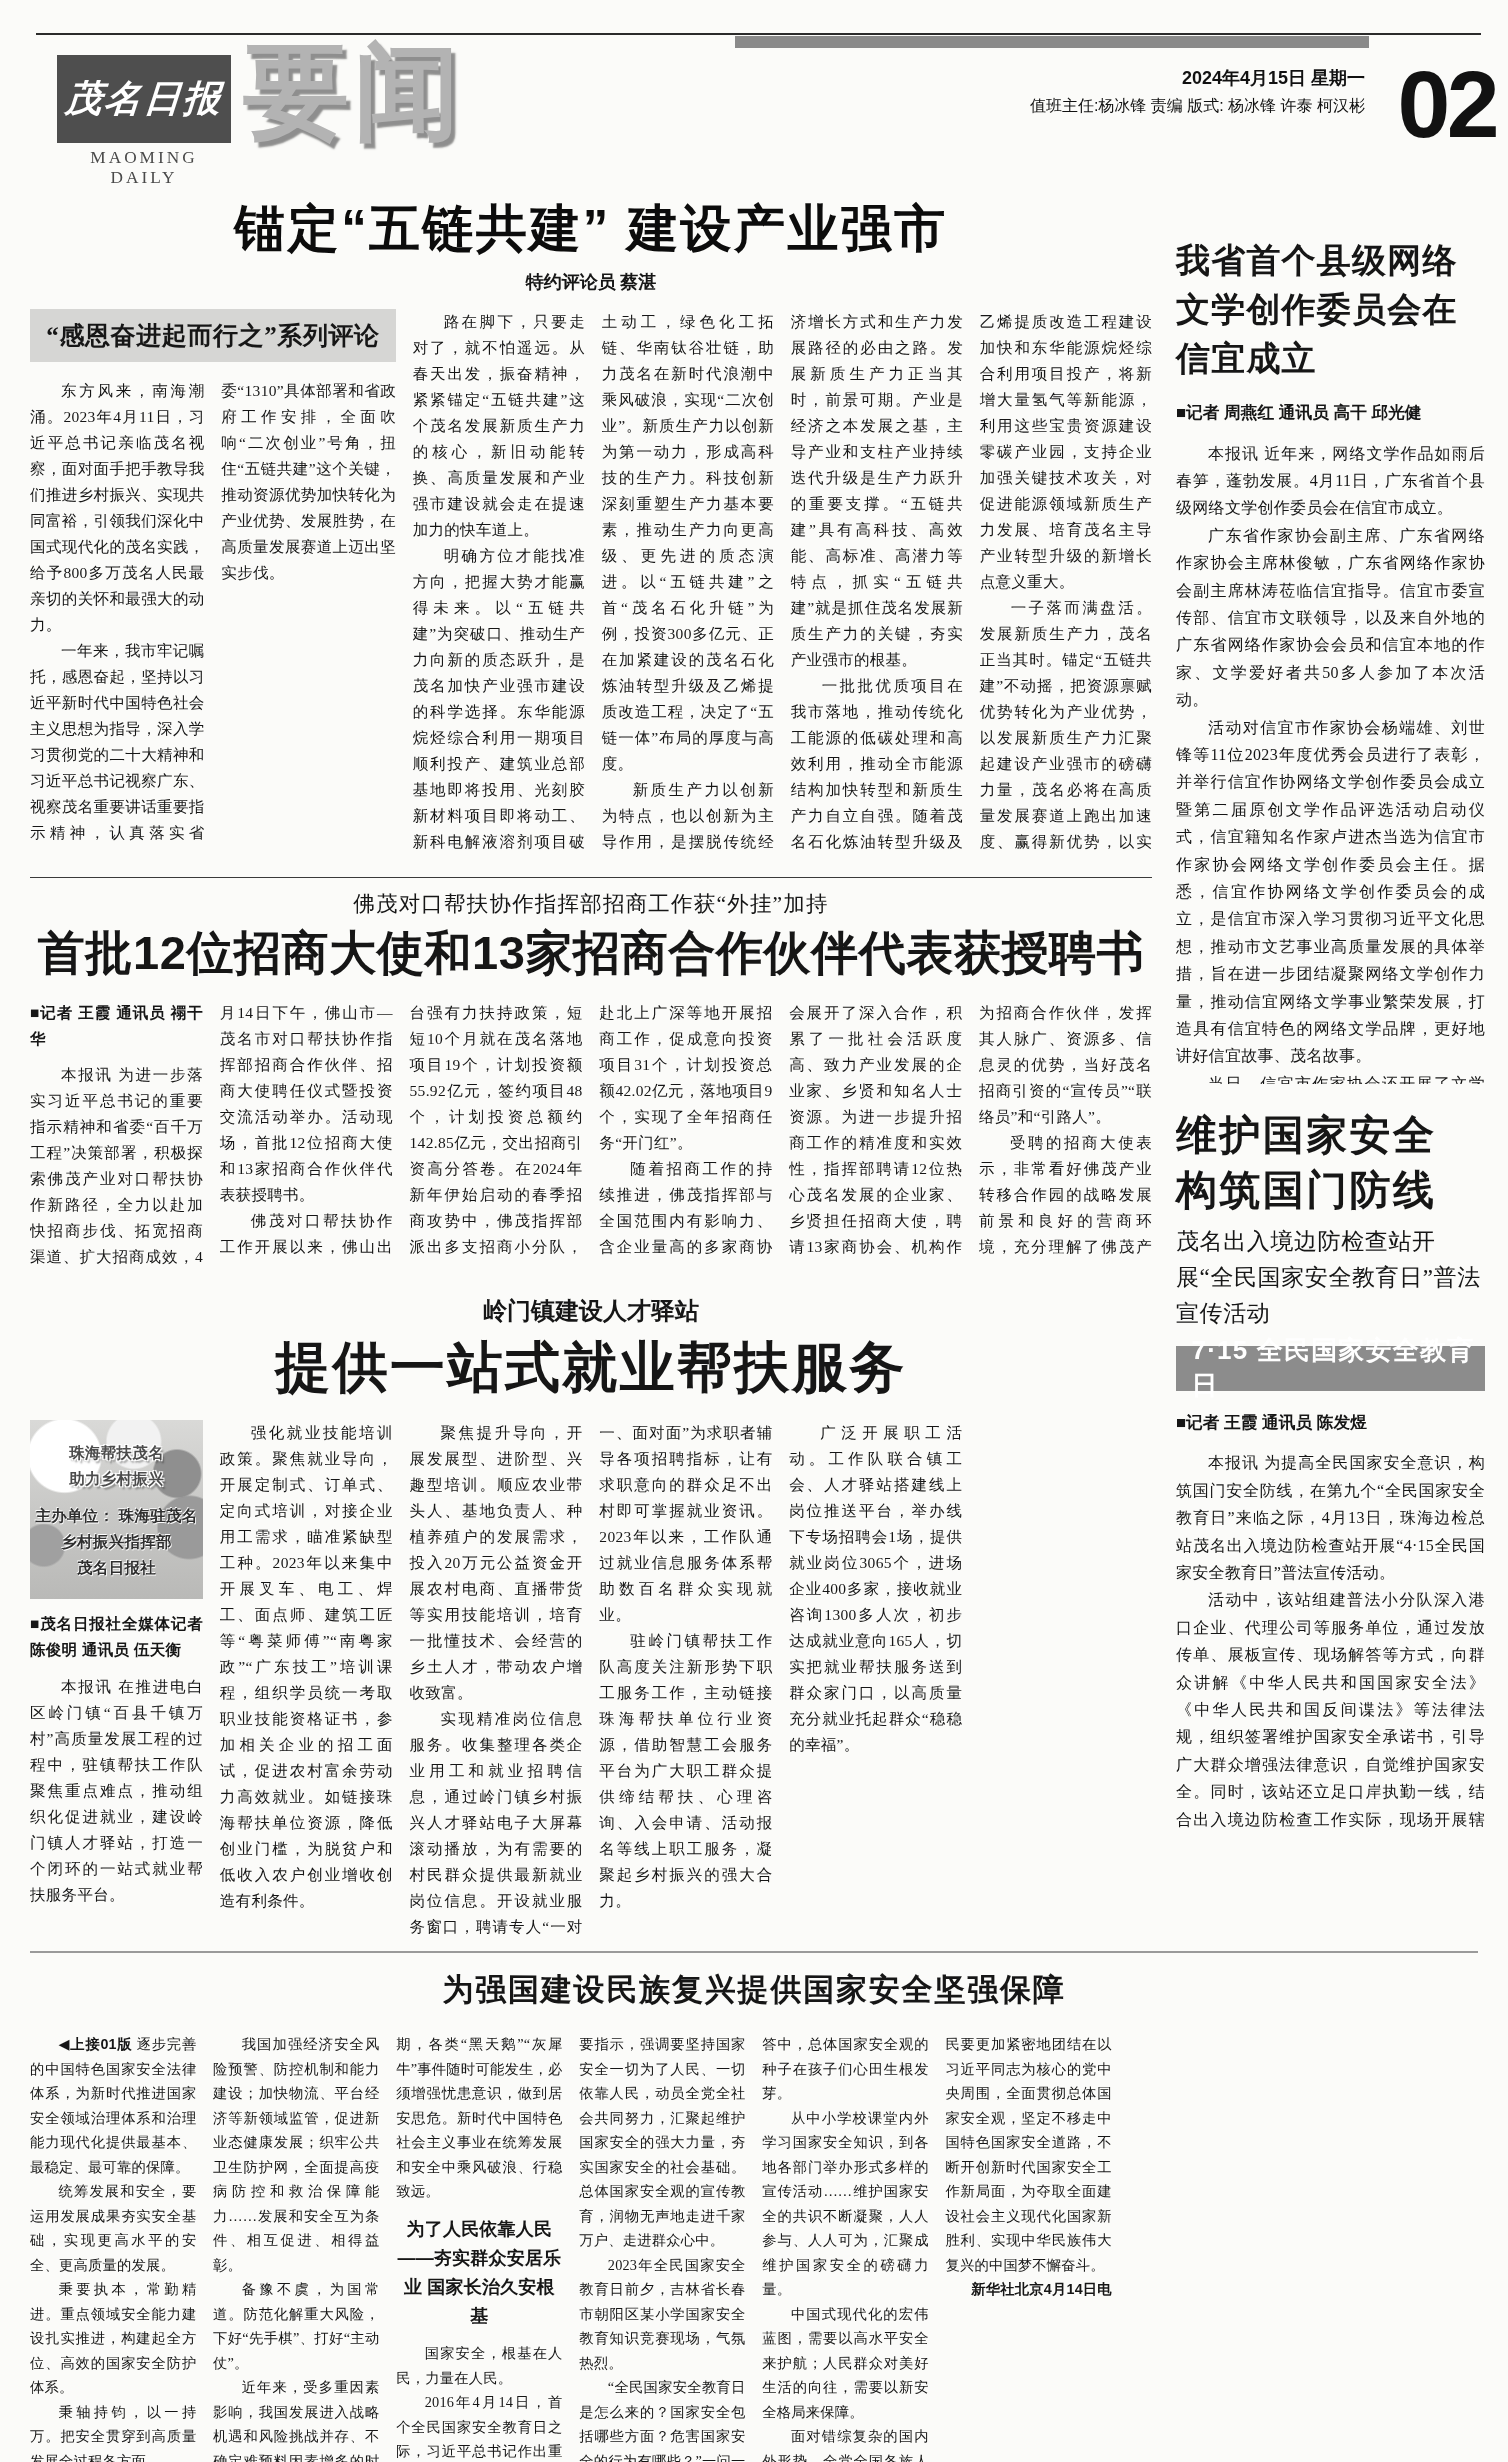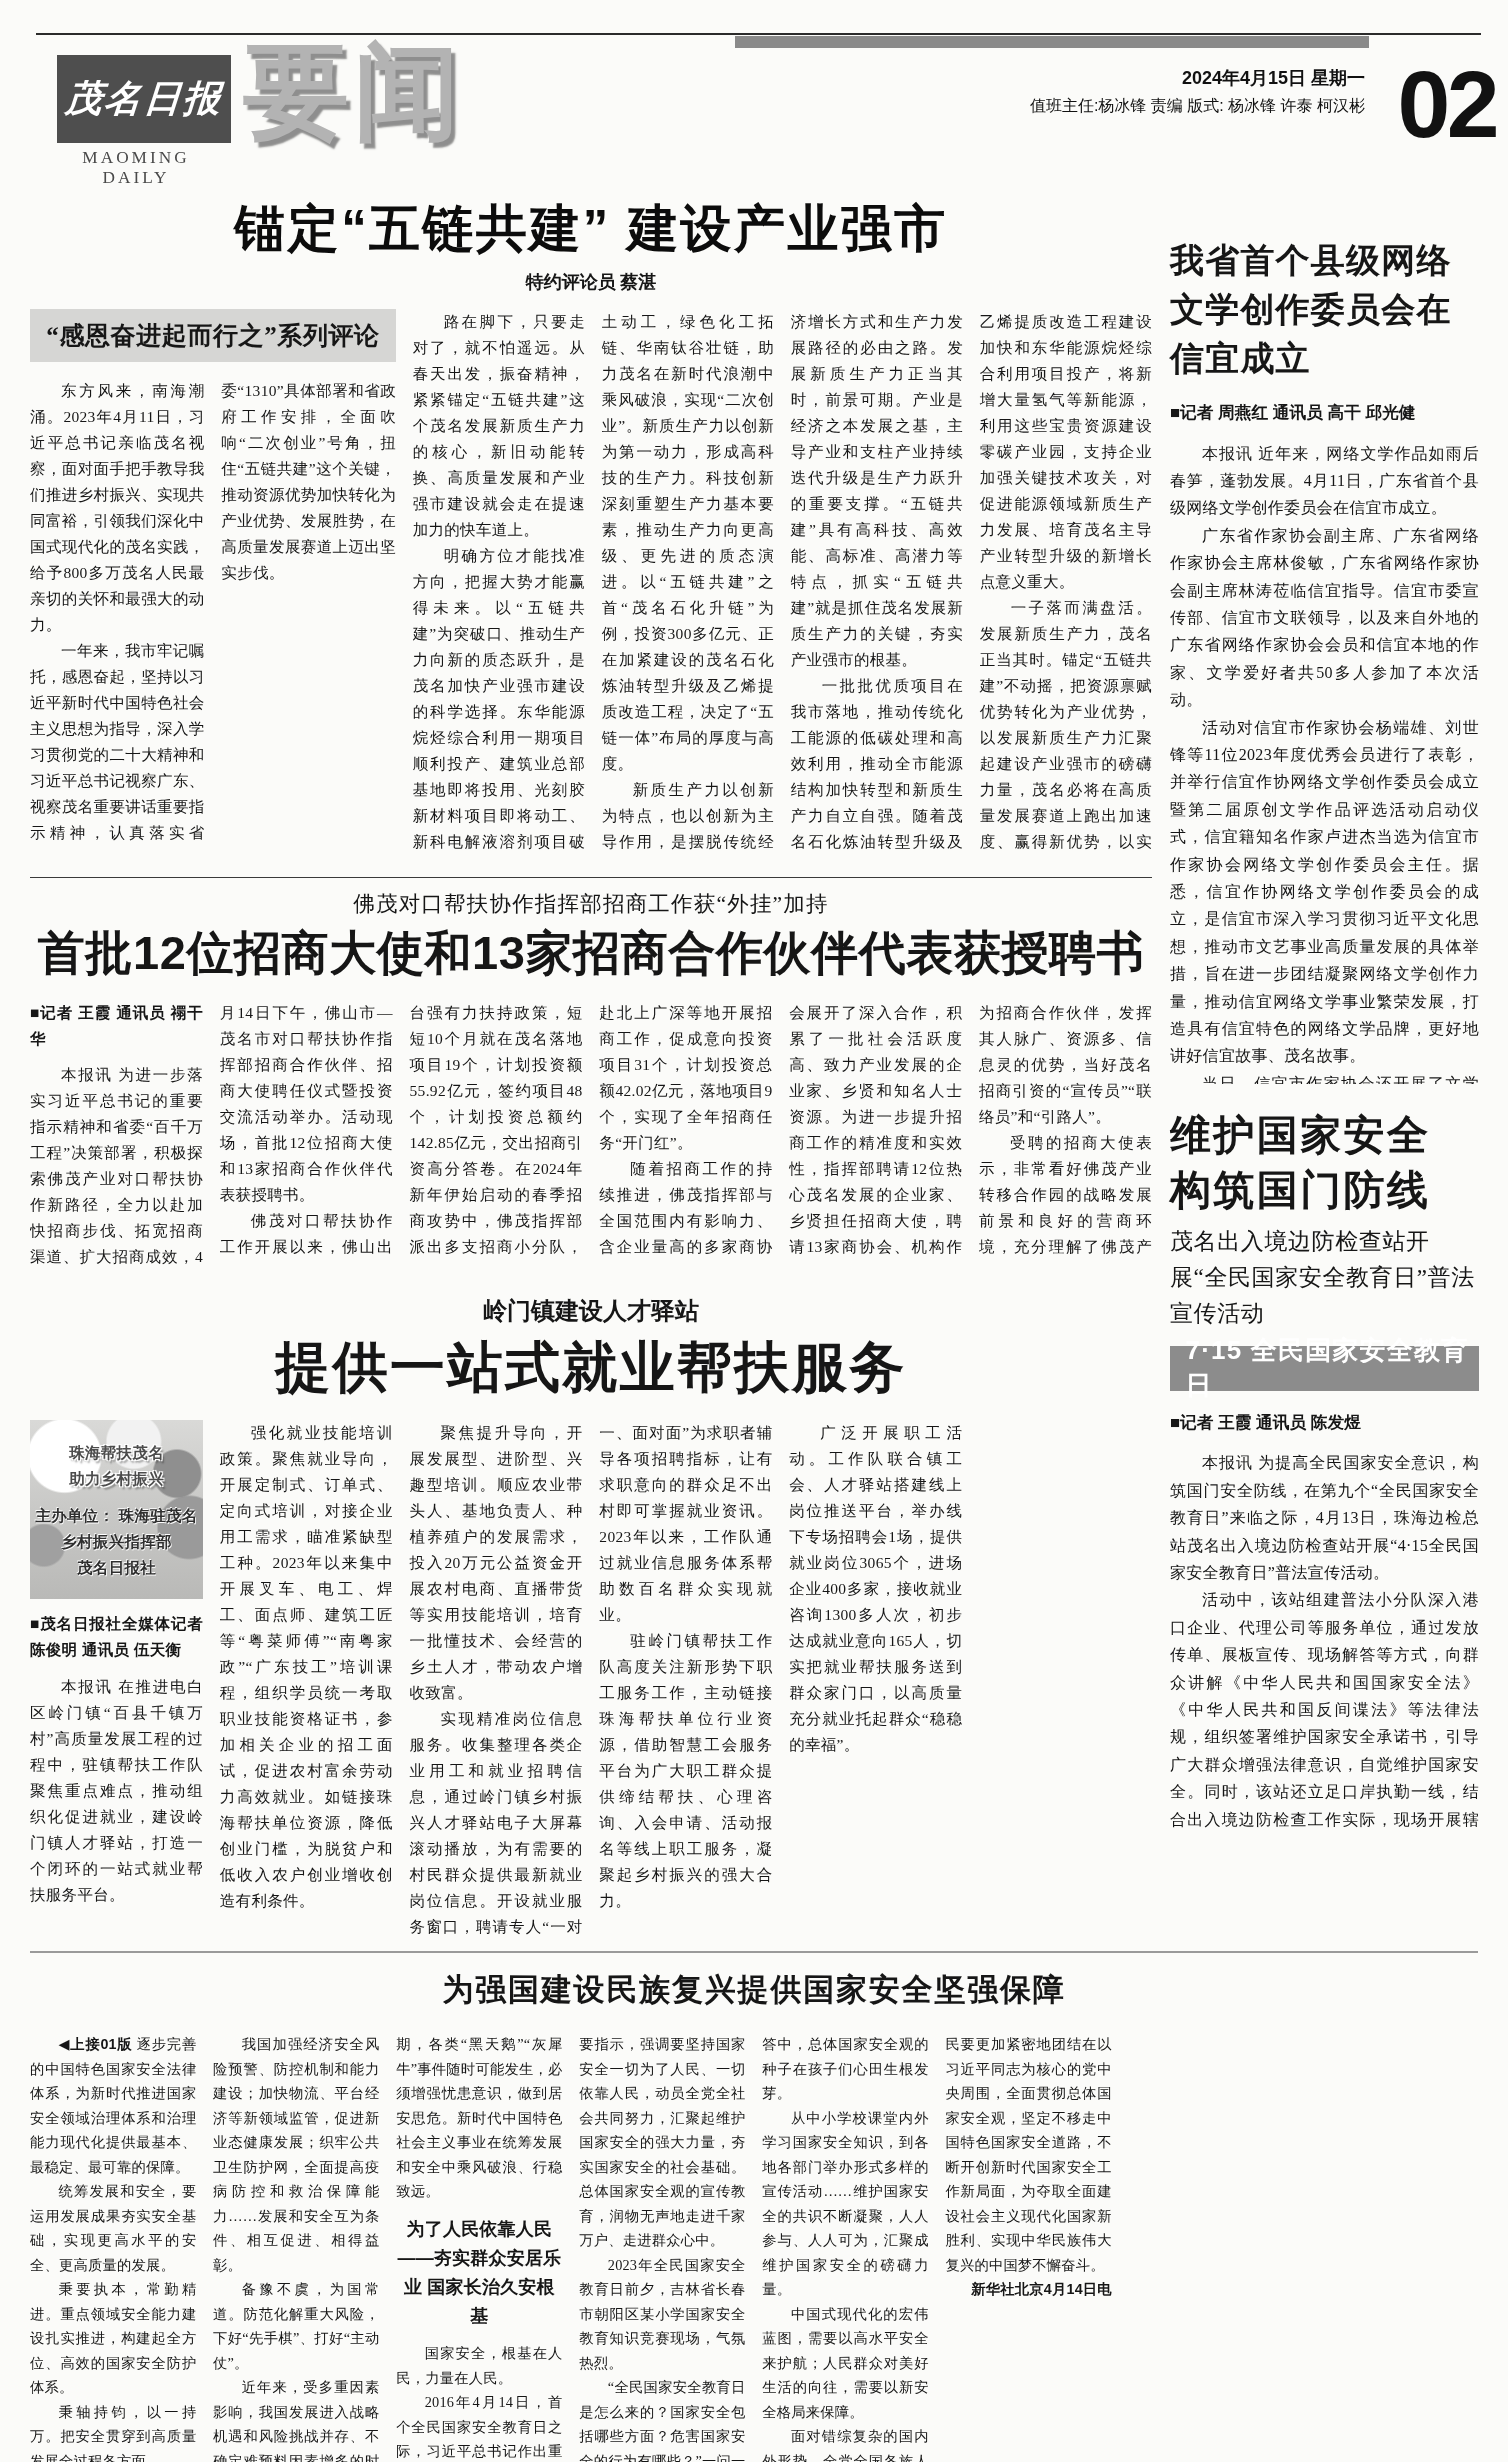--- a/index.html
+++ b/index.html
@@ -6,33 +6,33 @@
   .page{position:relative;width:1508px;height:2462px;background:#fbfbf9;overflow:hidden;
         font-family:"Liberation Serif","DejaVu Serif",serif;color:#161616;}
   
   .hdr{position:relative;height:179px;}
   .hdr-rule{position:absolute;top:33px;left:36px;right:27.4px;height:1.8px;background:#2b2b2b;}
   .hdr-graybar{position:absolute;top:36px;left:735px;width:634px;height:12px;background:#8a8a8a;}
   .logo-box{position:absolute;top:55px;left:57px;width:174px;height:88px;background:#4e4e4e;
             display:flex;align-items:center;justify-content:center;}
   .logo-cn{color:#fff;font-size:37px;font-weight:bold;font-style:italic;letter-spacing:2.4px;
            font-family:"DejaVu Serif","Liberation Serif",serif;transform:skewX(-4deg);}
-  .logo-en{position:absolute;top:148px;left:49px;width:174px;text-align:center;color:#4a4a4a;
+  .logo-en{position:absolute;top:148px;left:57px;width:174px;text-align:center;color:#4a4a4a;
            font-size:17.3px;letter-spacing:3px;font-family:"Liberation Serif",serif;}
   .section-big{position:absolute;top:38px;left:243px;font-size:106px;line-height:1;font-weight:900;
                font-family:"Liberation Sans","DejaVu Sans",sans-serif;color:#b3b3b3;
                text-shadow:4.2px 4.8px 1.8px rgba(70,70,70,.6);letter-spacing:4.8px;}
   .hdr-info{position:absolute;top:66px;right:143px;text-align:right;
             font-family:"Liberation Sans","DejaVu Sans",sans-serif;}
   .hdr-date{font-size:18px;font-weight:bold;color:#111;}
   .hdr-staff{font-size:16px;margin-top:6px;color:#111;}
   .page-no{position:absolute;top:57px;right:12px;font-size:95px;line-height:1;font-weight:700;
            font-family:"Liberation Sans","DejaVu Sans",sans-serif;color:#121212;letter-spacing:-3.6px;}
   
-  .content{display:flex;margin:0 30px;gap:18px;}
+  .content{display:flex;margin:0 30px;gap:24px;}
   .left-main{width:1122px;flex:none;}
   .sidebar{width:309px;flex:none;}
   
   p{margin:0;text-indent:2em;text-align:justify;}
   .cols p{font-size:15.5px;line-height:26px;letter-spacing:0.3px;}
   .byline-p{text-indent:0;font-weight:bold;font-family:"Liberation Sans","DejaVu Sans",sans-serif;
             font-size:16px;line-height:25px;margin-bottom:10.7px;}
   
   .a1-headline{margin:15.5px 0 3.6px;text-align:center;font-size:51px;font-weight:900;letter-spacing:2.4px;
                font-family:"Liberation Sans","DejaVu Sans",sans-serif;color:#0c0c0c;}

